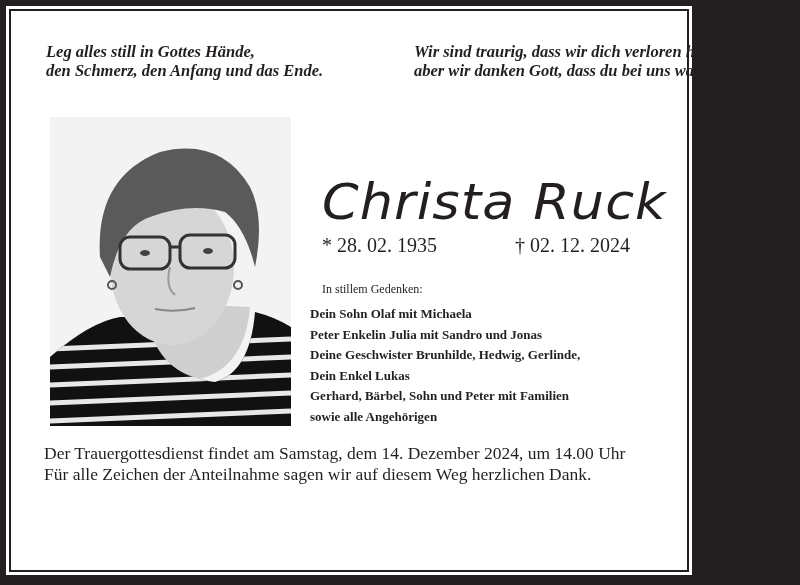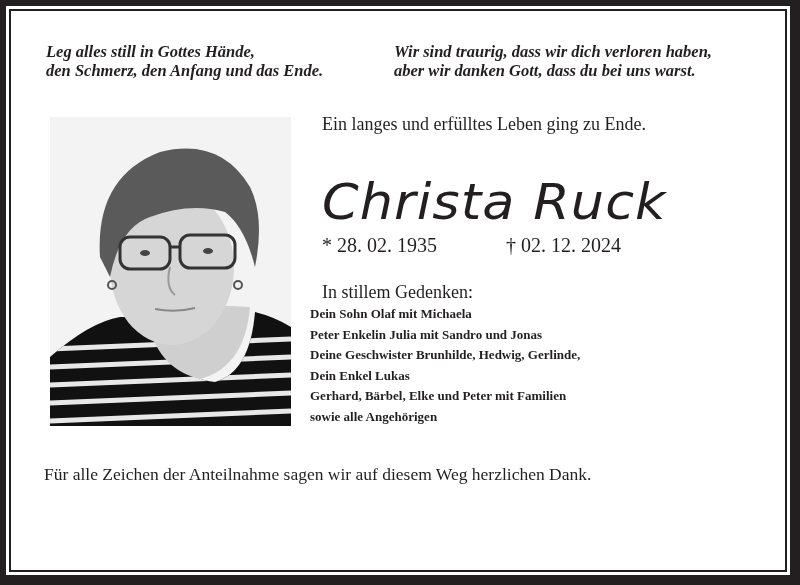--- a/index.html
+++ b/index.html
@@ -1,45 +1,45 @@
 <!DOCTYPE html>
 <html><head>
 <meta charset="utf-8">
 <style>
   html, body { margin: 0; padding: 0; }
   body { width: 800px; height: 585px; background: #231f20; position: relative; overflow: hidden; }
   .sheet {
-    position: absolute; left: 6px; top: 6px; width: 784px; height: 569px;
+    position: absolute; left: 6px; top: 6px; width: 686px; height: 569px;
     background: #ffffff;
   }
   .inner-frame {
     position: absolute; left: 3px; top: 3px; right: 3px; bottom: 3px;
     border: 2px solid #231f20; box-sizing: border-box;
   }
   .serif { font-family: "Liberation Serif", "DejaVu Serif", serif; color: #231f20; }
   .verse {
     position: absolute; top: 36px; font-style: italic; font-weight: bold;
     font-size: 16.5px; line-height: 19px; white-space: nowrap;
   }
   .verse-left { left: 40px; }
-  .verse-right { left: 388px; }
+  .verse-right { left: 408px; }
   .photo {
     position: absolute; left: 44px; top: 111px; width: 241px; height: 309px;
     background: #f4f4f4; overflow: hidden;
   }
   .photo svg { display: block; }
   .tagline { position: absolute; left: 316px; top: 108px; font-size: 18px; white-space: nowrap; }
   .name {
     position: absolute; left: 316px; top: 168px; font-size: 50px; line-height: 56px;
     font-family: "DejaVu Sans", sans-serif; font-weight: normal; letter-spacing: 1px;
     font-style: italic; transform: scaleX(1.05); transform-origin: left;
   }
   .dates { position: absolute; left: 316px; top: 228px; font-size: 20px; white-space: nowrap; }
-  .dates .death { position: absolute; left: 184px; }
-  .memory-label { position: absolute; left: 316px; top: 276px; font-size: 18px; white-space: nowrap; }
+  .dates .death { position: absolute; left: 193px; }
+  .memory-label { position: absolute; left: 316px; top: 276px; font-size: 12px; white-space: nowrap; }
   .mourners { position: absolute; left: 304px; top: 298px; font-size: 13px; font-weight: bold; line-height: 20.5px; white-space: nowrap; }
   .service { position: absolute; left: 38px; top: 437px; font-size: 17.5px; line-height: 20px; white-space: nowrap; }
   .thanks { position: absolute; left: 38px; top: 458px; font-size: 17.5px; white-space: nowrap; }
   .signature { position: absolute; left: 38px; top: 512px; font-size: 17.5px; white-space: nowrap; }
   .signature b { font-weight: bold; }
 </style>
 </head>
 <body>
 
 <div class="sheet">
@@ -90,38 +90,38 @@
       <ellipse cx="158" cy="134" rx="5" ry="3" fill="#444"></ellipse>
 
       <path d="M120 150 Q115 170 125 178" stroke="#999" stroke-width="2" fill="none"></path>
       <path d="M105 192 Q125 196 145 191" stroke="#888" stroke-width="2" fill="none"></path>
 
       <circle cx="62" cy="168" r="4" fill="none" stroke="#555" stroke-width="2"></circle>
       <circle cx="188" cy="168" r="4" fill="none" stroke="#555" stroke-width="2"></circle>
     </svg>
   </div>
 
-  <div class="tagline serif">Ein langes und erfülltes Leben ging zu Ende.</div>
 
   <div class="name" style="color:#231f20;">Christa Ruck</div>
 
   <div class="dates serif">
     <span>* 28. 02. 1935</span>
     <span class="death">† 02. 12. 2024</span>
   </div>
 
   <div class="memory-label serif">In stillem Gedenken:</div>
 
   <div class="mourners serif">
     <div>Dein Sohn Olaf mit Michaela</div>
     <div>Peter Enkelin Julia mit Sandro und Jonas</div>
     <div>Deine Geschwister Brunhilde, Hedwig, Gerlinde,</div>
     <div>Dein Enkel Lukas</div>
-    <div>Gerhard, Bärbel, Elke und Peter mit Familien</div>
+    <div>Gerhard, Bärbel, Sohn und Peter mit Familien</div>
     <div>sowie alle Angehörigen</div>
   </div>
 
   <div class="service serif">
+    <div>Der Trauergottesdienst findet am Samstag, dem 14. Dezember 2024, um 14.00 Uhr</div>
   </div>
 
   <div class="thanks serif">Für alle Zeichen der Anteilnahme sagen wir auf diesem Weg herzlichen Dank.</div>
 
 </div>
 
 </body></html>

